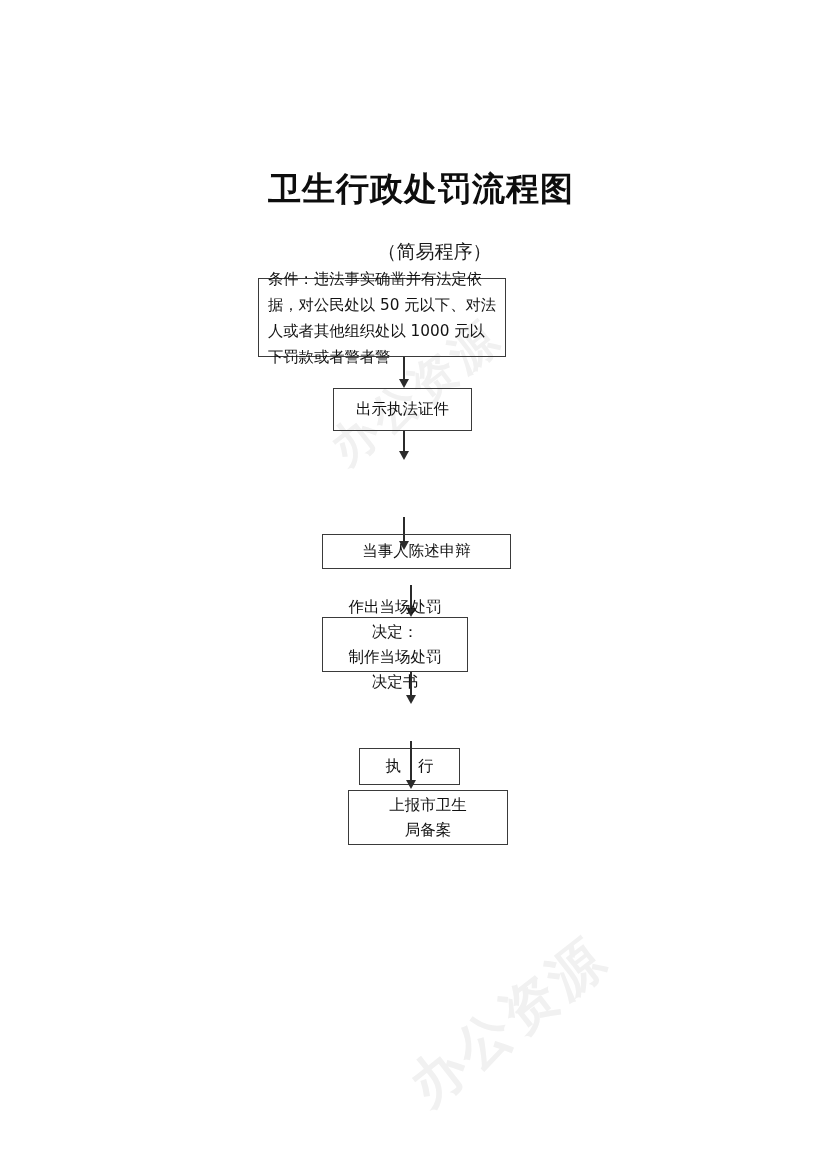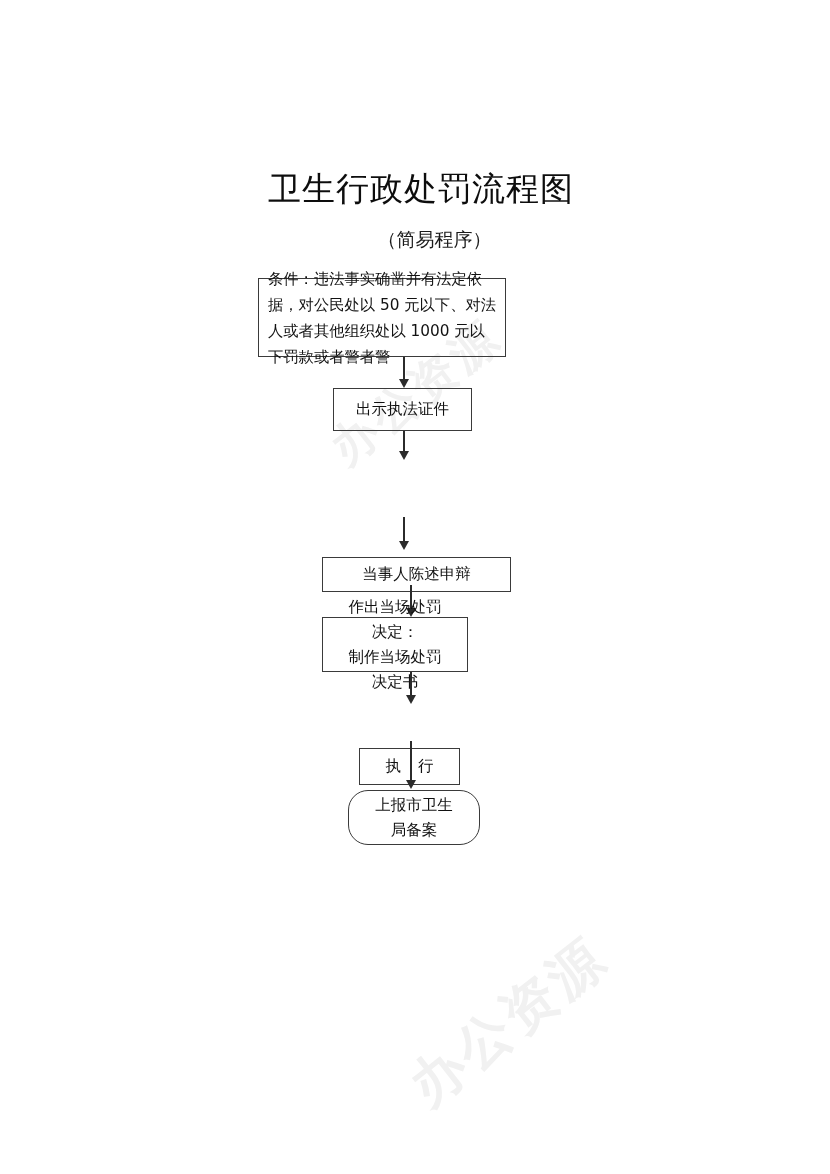--- a/index.html
+++ b/index.html
@@ -45,28 +45,28 @@
   #chart-header {
     position: absolute;
     left: 0;
     top: 168px;
     width: 830px;
     text-align: center;
     z-index: 2;
   }
   #page-title {
     font-size: 33px;
-    font-weight: normal;
+    font-weight: bold;
     letter-spacing: 1px;
     line-height: 42px;
     color: #0d0d0d;
     margin-left: 12px;
   }
   #page-subtitle {
-    margin-top: 16px;
+    margin-top: 28px;
     font-size: 19px;
     font-weight: normal;
     line-height: 26px;
     color: #1a1a1a;
     padding-left: 39px;
   }
 
   
   #flowchart {
     position: absolute;
@@ -101,34 +101,34 @@
   #node-show-credentials {
     left: 333px;  top: 388px;  width: 139px; height: 43px;
     font-size: 15.5px;
   }
   #node-investigate {
     left: 245px;  top: 460px;  width: 338px; height: 57px;
     font-size: 15.3px; line-height: 26px; text-align: left;
     justify-content: flex-start; padding: 2px 7px 2px 9px;
   }
   #node-statement {
-    left: 322px;  top: 557px;  width: 189px; height: 35px;
+    left: 322px;  top: 534px;  width: 189px; height: 35px;
     font-size: 15.5px;
   }
   #node-decision {
     left: 322px;  top: 617px;  width: 146px; height: 55px;
     font-size: 15.5px; line-height: 25px;
   }
   #node-execute {
     left: 359px;  top: 704px;  width: 101px; height: 37px;
     font-size: 15.5px; letter-spacing: 6px; text-indent: 6px; margin-top: 44px;
   }
   #node-report {
-    left: 348px;  top: 790px;  width: 132px; height: 55px;
-    font-size: 15.5px; line-height: 25px; border-radius: 20px;
+    left: 348px;  top: 790px;  width: 160px; height: 55px;
+    font-size: 15.5px; line-height: 25px;
   }
 
   
   .connector {
     position: absolute;
     width: 0;
   }
   .connector .line {
     position: absolute;
     left: 0;

